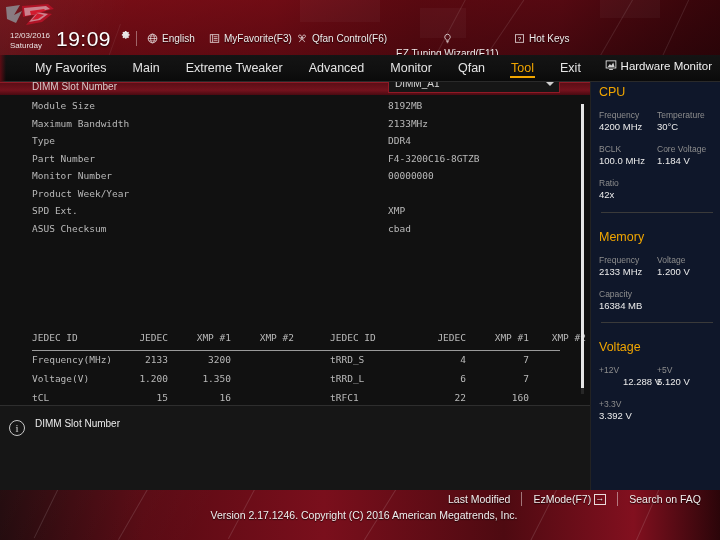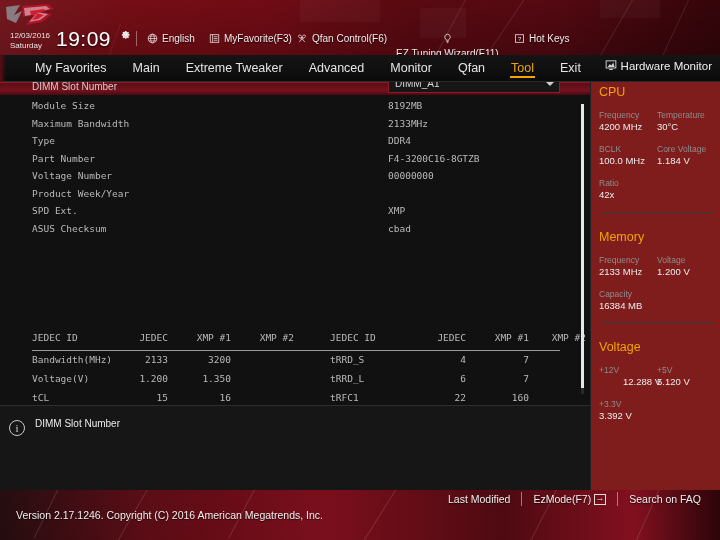--- a/index.html
+++ b/index.html
@@ -168,21 +168,21 @@
     background: #272727;
   }
   .scrollbar .thumb {
     position: absolute; left: 0; top: 0; width: 3px; height: 284px;
     background: #e6e6e6;
   }
 
   
   .sidebar {
     position: absolute; left: 590px; top: 82px; width: 130px; height: 408px;
-    background: #7f1d1d;
+    background: #0f172a;
     border-left: 1px solid #222;
   }
   .hw-sec-title {
     position: absolute; left: 8px;
     font-size: 12.5px; color: #f0a500;
   }
   .hw-field-label {
     position: absolute; font-size: 8.5px; color: #8d8d8d; white-space: nowrap;
   }
   .hw-field-value {
@@ -223,21 +223,21 @@
   }
   .footer-links {
     position: absolute; right: 8px; top: 2px;
     display: flex; align-items: center; gap: 0px;
     font-size: 10.5px; color: #f2eded;
   }
   .footer-links .lk { padding: 0 11px; white-space: nowrap; display:flex; align-items:center; gap:2px;
     text-shadow: 0 1px 1px rgba(0,0,0,.75); }
   .footer-links .vsep { width: 1px; height: 14px; background: rgba(240,225,225,.5); }
   .version {
-    position: absolute; left: 0; right: 8px; top: 19px; text-align: left;
+    position: absolute; left: 0; right: 8px; top: 19px; text-align: center;
     font-size: 10.5px; color: #f3eeee;
     text-shadow: 0 1px 1px rgba(0,0,0,.75);
     padding-left: 16px;
   }
   .ez-box {
     display: inline-block; width: 12px; height: 11px;
     border: 1px solid #e9dada; position: relative; margin-left: 1px;
     vertical-align: -1px;
   }
   .ez-box::after {
@@ -389,21 +389,21 @@
       </div>
       <div class="info-row">
         <span class="k">Type</span>
         <span class="v">DDR4</span>
       </div>
       <div class="info-row">
         <span class="k">Part Number</span>
         <span class="v">F4-3200C16-8GTZB</span>
       </div>
       <div class="info-row">
-        <span class="k">Voltage Number</span>
+        <span class="k">Monitor Number</span>
         <span class="v">00000000</span>
       </div>
       <div class="info-row">
         <span class="k">Product Week/Year</span>
         <span class="v"></span>
       </div>
       <div class="info-row">
         <span class="k">SPD Ext.</span>
         <span class="v">XMP</span>
       </div>
@@ -420,21 +420,21 @@
       <span class="c-xmp2">XMP #2</span>
       <span class="c-name2">JEDEC ID</span>
       <span class="c-jedec2">JEDEC</span>
       <span class="c-xmp1b">XMP #1</span>
       <span class="c-xmp2b">XMP #2</span>
     </div>
     <div class="rule" style="top:268px;"></div>
 
     <div class="timing-rows" style="top:272px;">
       <div class="tr">
-        <span class="c-name">Bandwidth(MHz)</span>
+        <span class="c-name">Frequency(MHz)</span>
         <span class="c-jedec">2133</span>
         <span class="c-xmp1">3200</span>
         <span class="c-xmp2"></span>
         <span class="c-name2">tRRD_S</span>
         <span class="c-jedec2">4</span>
         <span class="c-xmp1b">7</span>
         <span class="c-xmp2b"></span>
       </div>
       <div class="tr">
         <span class="c-name">Voltage(V)</span>

